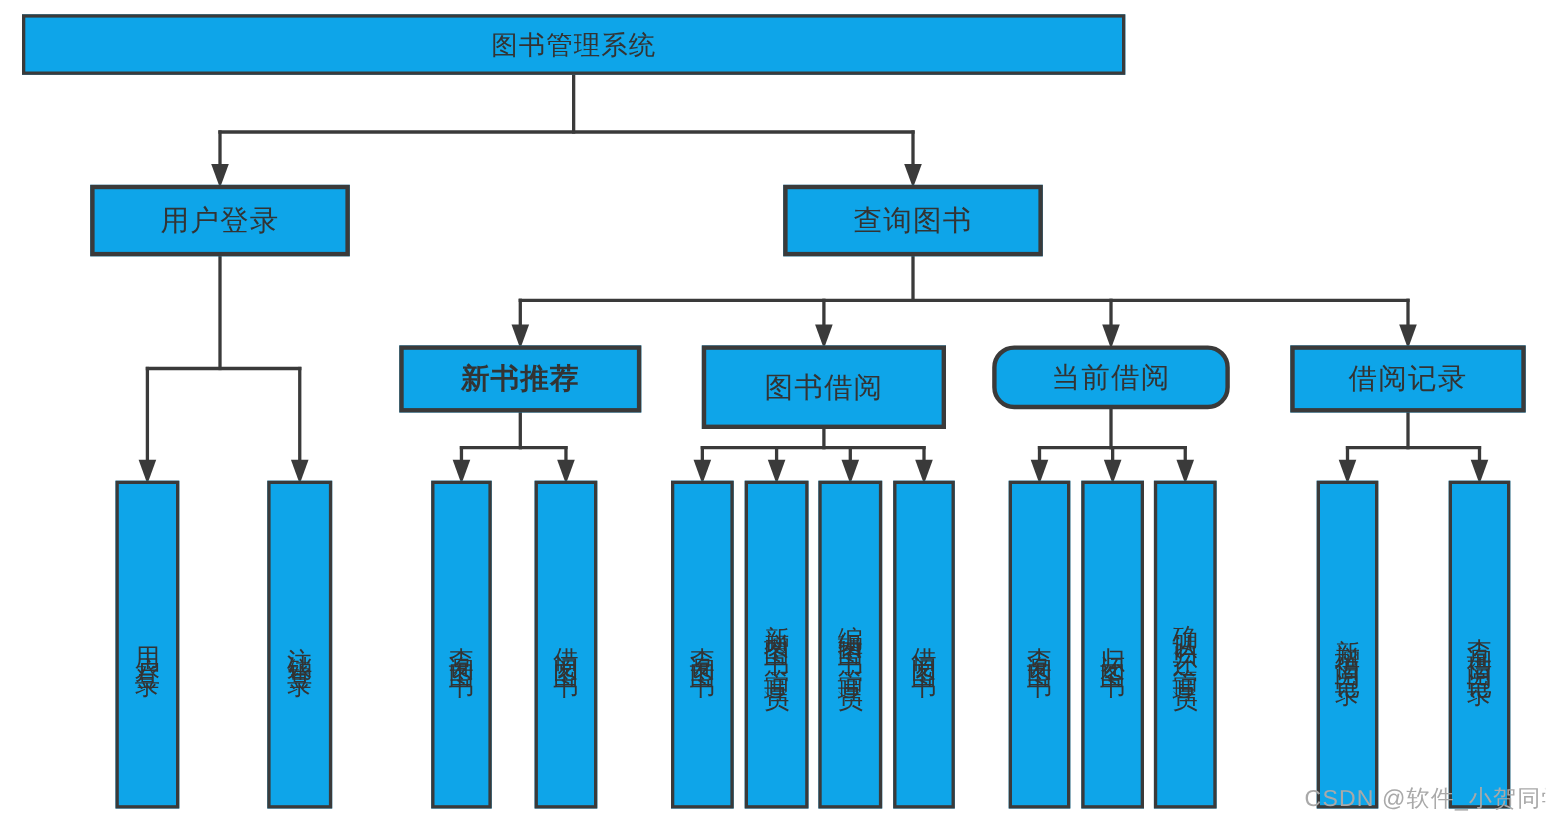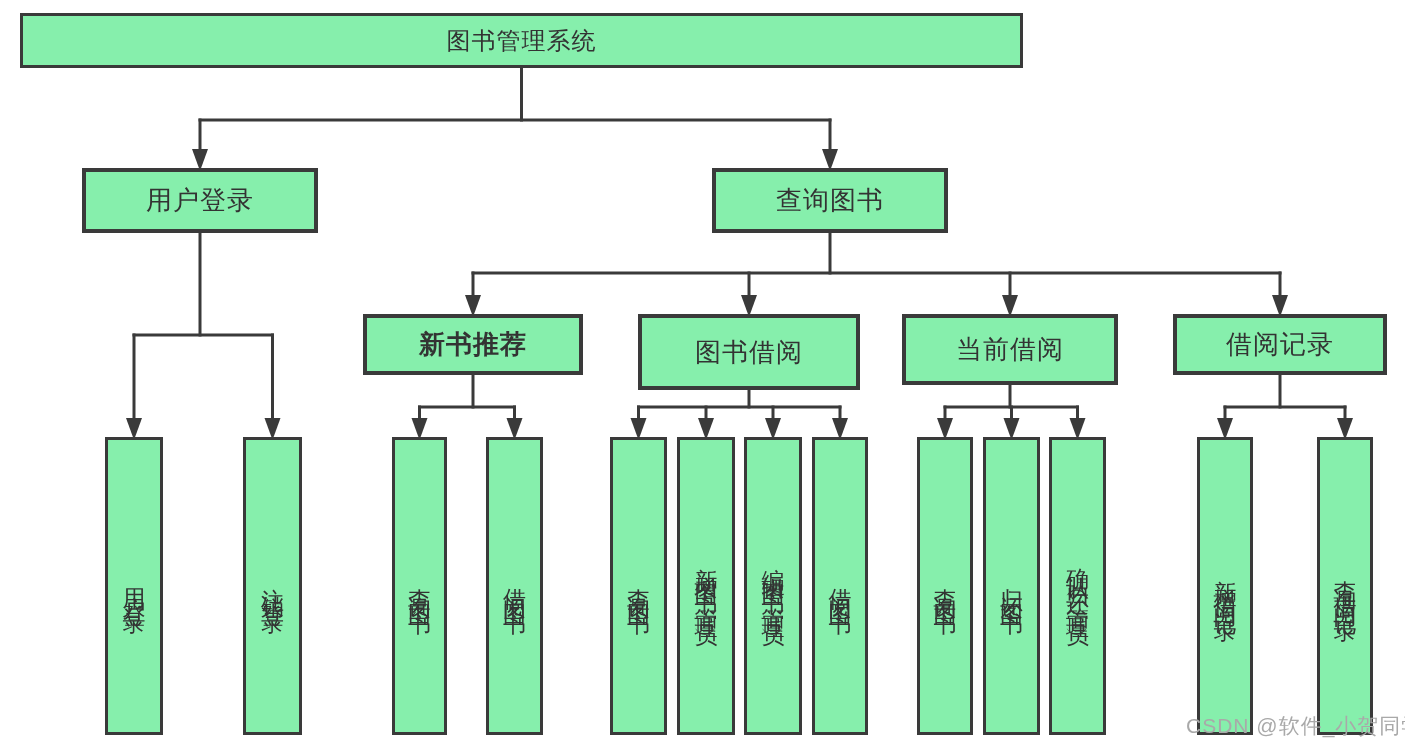--- a/index.html
+++ b/index.html
@@ -14,21 +14,21 @@
     width:1405px;height:747px;
     background:var(--bg);
     font-family:"Liberation Sans","DejaVu Sans",sans-serif;
     color:var(--text);
     overflow:hidden;
   }
   #connector-svg{position:absolute;left:0;top:0;z-index:1;}
   .hbox,.vbox{
     position:absolute;
     box-sizing:border-box;
-    background:#86efac;
+    background:#0ea5e9;
     display:flex;
     align-items:center;
     justify-content:center;
     z-index:2;
   }
   .hbox{
     border:4px solid var(--line);
     font-size:26px;
     letter-spacing:1px;
     white-space:nowrap;
@@ -125,21 +125,21 @@
   <div class="hbox" id="book_management" style="left:712px;top:168px;width:236px;height:65px;">
     <span>查询图书</span>
   </div>
 
   <div class="hbox" id="new_book_recommend" style="left:363px;top:314px;width:220px;height:61px;font-weight:bold;">
     <span>新书推荐</span>
   </div>
   <div class="hbox" id="book_borrow" style="left:638px;top:314px;width:222px;height:76px;">
     <span>图书借阅</span>
   </div>
-  <div class="hbox" id="current_borrow" style="left:902px;top:314px;width:216px;height:71px;">
+  <div class="hbox" id="current_borrow" style="left:902px;top:314px;width:216px;height:58px;border-radius:20px;">
     <span>当前借阅</span>
   </div>
   <div class="hbox" id="borrow_records" style="left:1173px;top:314px;width:214px;height:61px;">
     <span>借阅记录</span>
   </div>
 
   <div class="vbox" id="leaf_user_login" style="left:105px;top:437px;width:58px;height:298px;">
     <span class="vtext">用户登录</span>
   </div>
   <div class="vbox" id="leaf_logout" style="left:243px;top:437px;width:59px;height:298px;">

